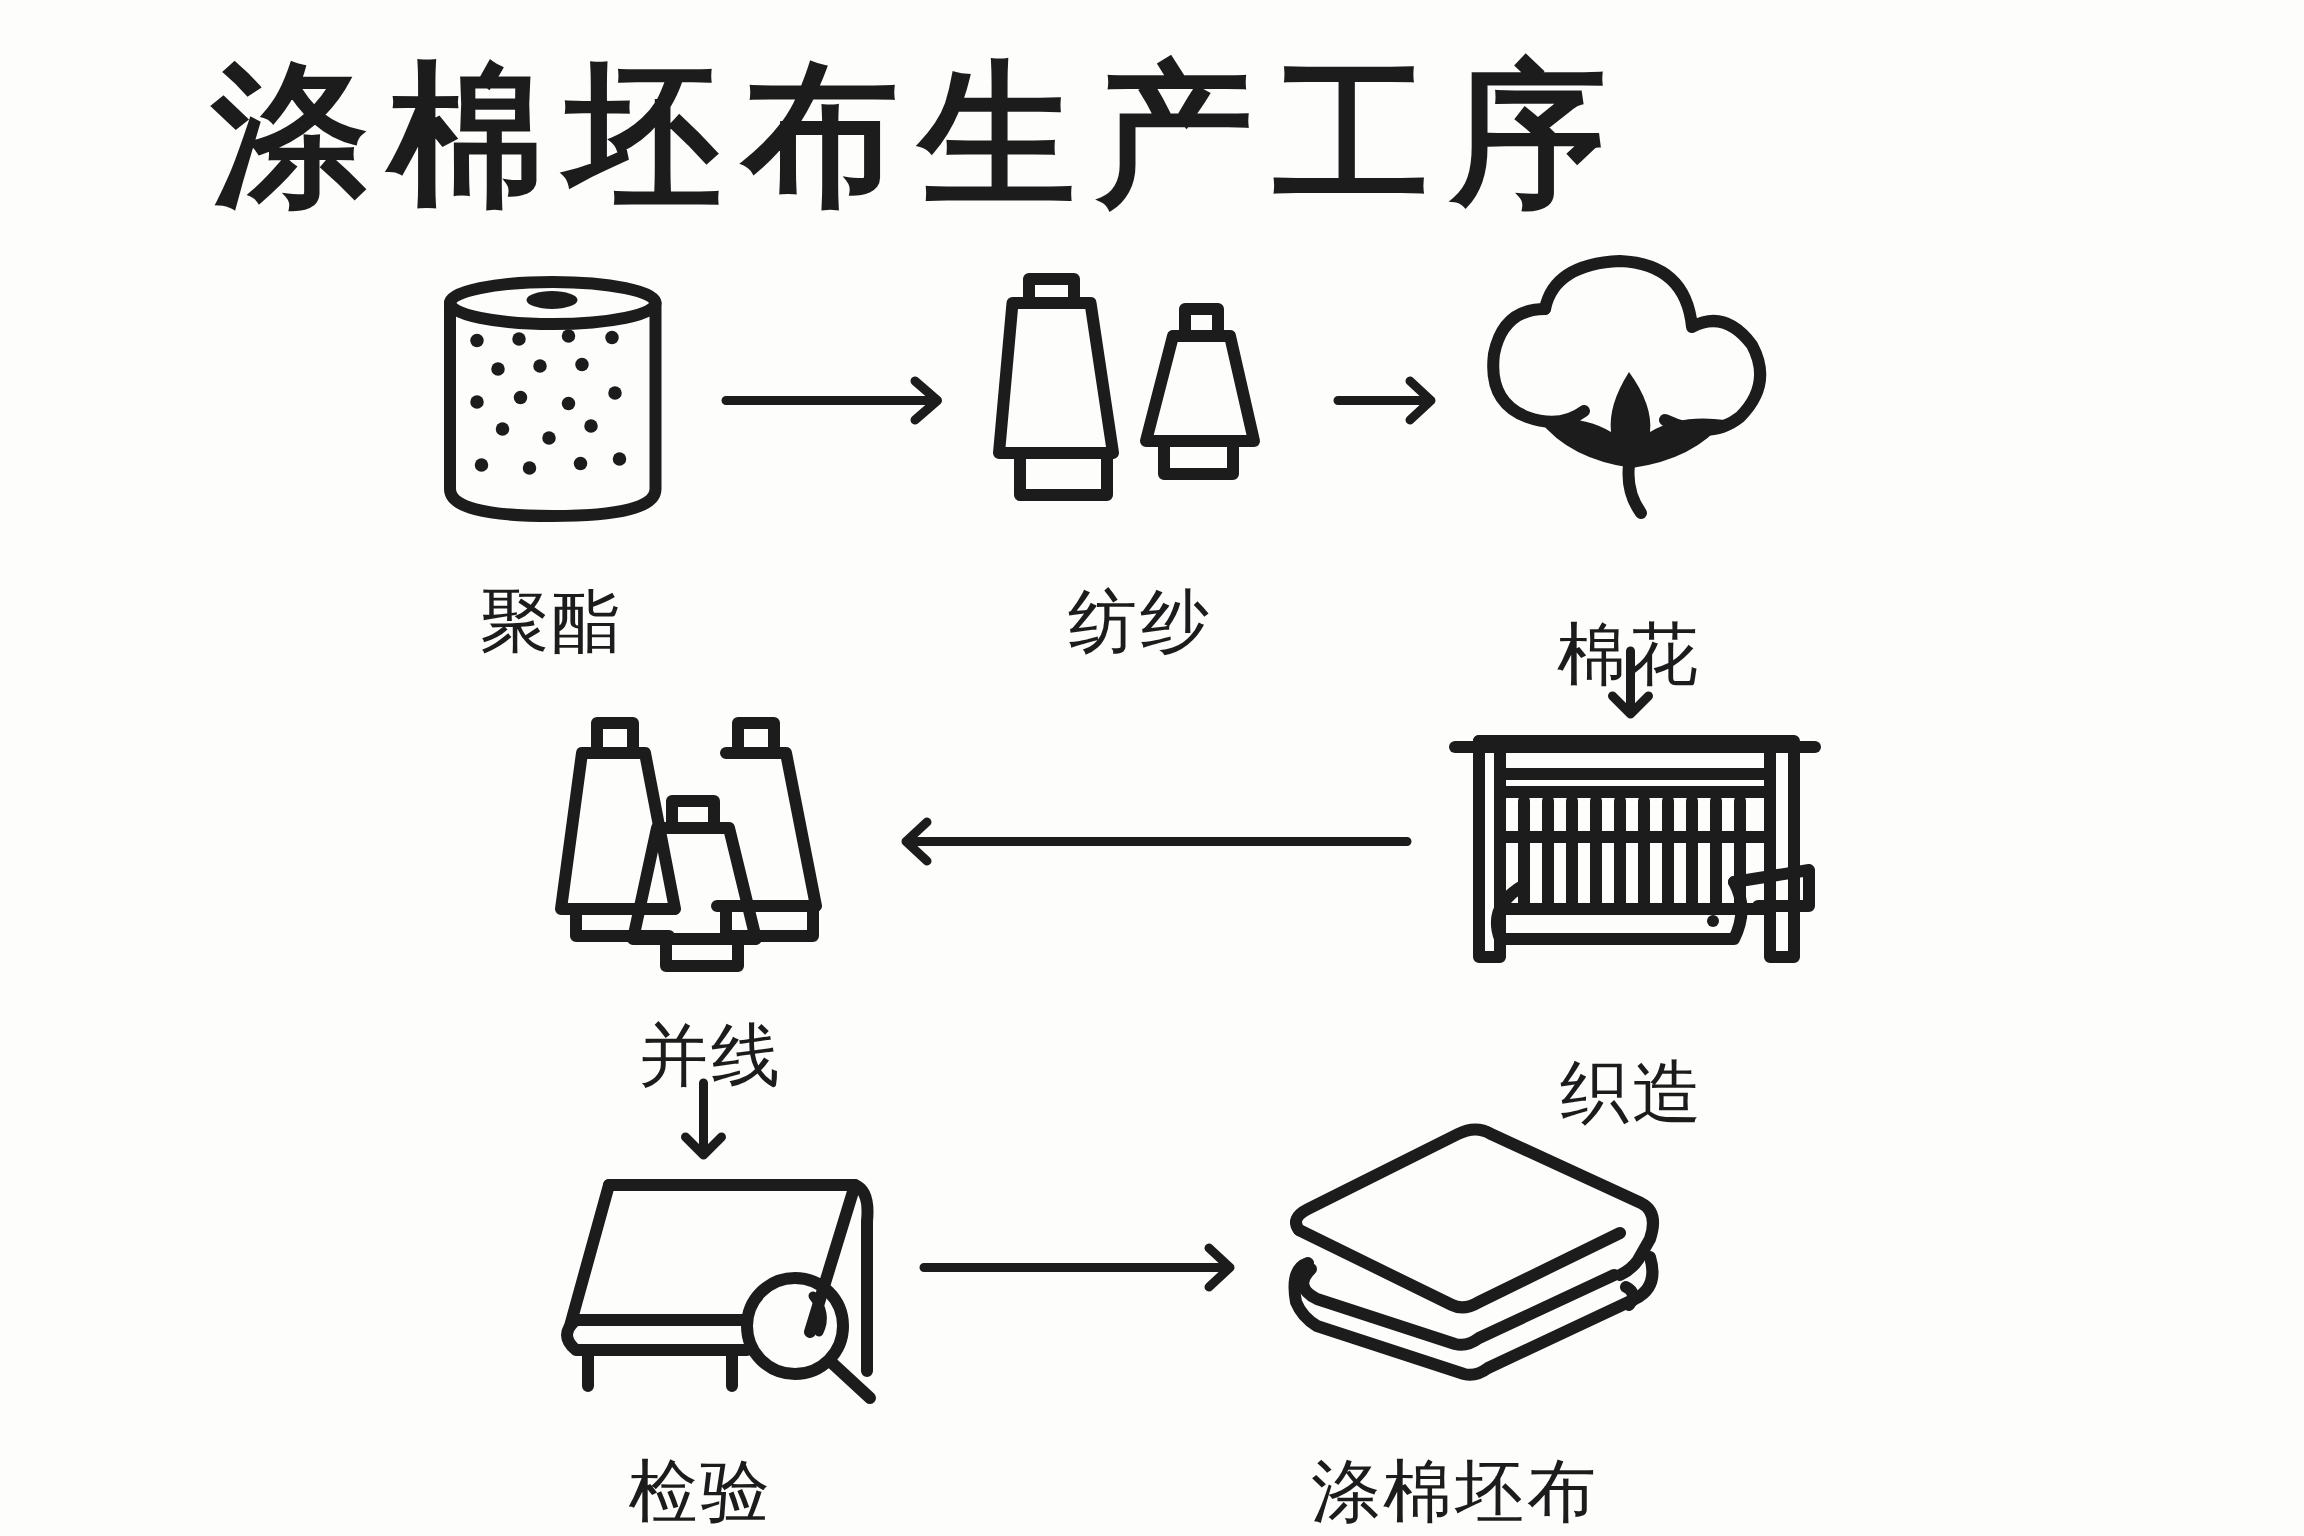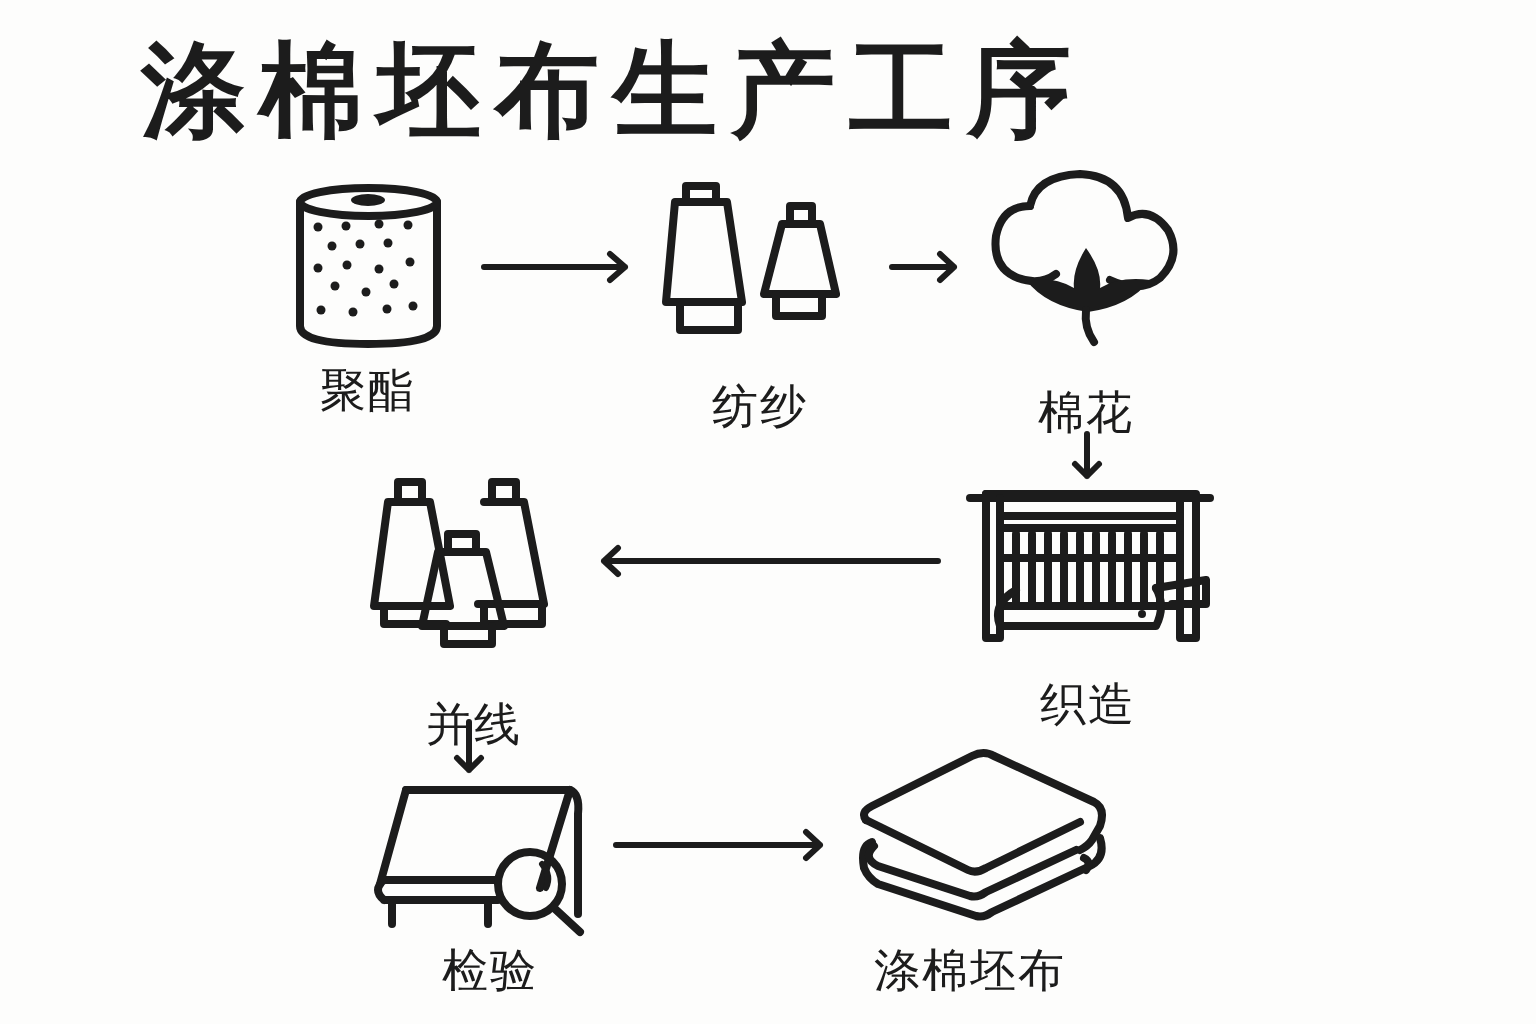--- a/index.html
+++ b/index.html
@@ -6,21 +6,21 @@
     body {
       width: 1536px; height: 1024px; background: #fdfdfc; position: relative; overflow: hidden;
       font-family: "DejaVu Sans", sans-serif; color: #1c1c1c;
     }
     .title {
       position: absolute; left: 0; width: 1226px; top: 30px; text-align: center;
       font-size: 104px; font-weight: bold; letter-spacing: 14px; line-height: 120px; color: #1c1c1c;
     }
     .label {
       position: absolute; font-size: 46px; line-height: 56px; text-align: center; color: #1c1c1c;
-      transform: translateX(-50%); white-space: nowrap; letter-spacing: 2px;
+      transform: translateX(-50%); white-space: nowrap; letter-spacing: 2px; margin-top: 24px;
     }
     svg.icon, svg.arrow { position: absolute; overflow: visible; }
     .stroke { fill: none; stroke: #1c1c1c; stroke-width: 8; stroke-linecap: round; stroke-linejoin: round; }
     .thin { fill: none; stroke: #1c1c1c; stroke-width: 6; stroke-linecap: round; stroke-linejoin: round; }
     .fill { fill: #1c1c1c; }
   </style>
 </head>
 <body>
 
 <div class="title">涤棉坯布生产工序</div>
@@ -57,21 +57,21 @@
 </svg>
 
 <svg class="icon" style="left:660px;top:178px" width="205" height="162" viewBox="0 0 205 162">
   <path class="stroke" d="M26,8 L56,8 L56,24 L26,24 Z"></path>
   <path class="stroke" d="M15,24 L67,24 L82,124 L6,124 Z"></path>
   <path class="stroke" d="M20,124 L20,152 L78,152 L78,124"></path>
   <path class="stroke" d="M130,28 L152,28 L152,46 L130,46 Z"></path>
   <path class="stroke" d="M122,46 L160,46 L176,116 L104,116 Z"></path>
   <path class="stroke" d="M116,116 L116,138 L162,138 L162,116"></path>
 </svg>
-<div class="label" style="left:760px;top:378px">纺纱</div>
+<div class="label" style="left:760px;top:362px">纺纱</div>
 
 <svg class="arrow" style="left:888px;top:250px" width="72" height="34" viewBox="0 0 72 34">
   <path class="thin" d="M4,17 L66,17 M52,4 L66,17 L52,30"></path>
 </svg>
 
 <svg class="icon" style="left:990px;top:170px" width="190" height="180" viewBox="0 0 190 180">
   <path class="stroke" d="M40,36 Q46,6 90,4 Q134,6 138,48 Q160,36 178,60 Q192,86 170,108 Q150,124 120,110"></path>
   <path class="stroke" d="M40,36 Q12,36 6,66 Q2,98 28,108 Q50,116 66,104"></path>
   <path class="fill" d="M96,78 Q112,100 110,118 Q130,106 160,110 Q140,136 98,142 Q56,136 36,110 Q64,106 84,118 Q82,100 96,78 Z"></path>
   <path class="stroke" d="M96,140 Q94,158 104,172"></path>
@@ -114,37 +114,37 @@
   <path class="stroke" d="M28,4 L52,4 L52,24 L28,24 Z"></path>
   <path class="stroke" d="M18,24 L60,24 L80,128 L4,128 Z"></path>
   <path class="stroke" d="M14,128 L14,146 L76,146"></path>
   <path class="stroke" d="M122,4 L146,4 L146,24 L122,24 Z"></path>
   <path class="stroke" d="M114,24 L154,24 L174,126 L108,126"></path>
   <path class="stroke" d="M114,126 L114,146 L172,146 L172,126"></path>
   <path class="stroke" d="M78,56 L106,56 L106,74 L78,74 Z"></path>
   <path class="stroke" d="M68,74 L116,74 L134,148 L52,148 Z"></path>
   <path class="stroke" d="M74,148 L74,166 L122,166 L122,148"></path>
 </svg>
-<div class="label" style="left:474px;top:696px">并线</div>
+<div class="label" style="left:474px;top:651px">并线</div>
 
 <svg class="arrow" style="left:452px;top:720px" width="34" height="56" viewBox="0 0 34 56">
   <path class="thin" d="M17,2 L17,50 M5,38 L17,50 L29,38"></path>
 </svg>
 
 <svg class="icon" style="left:370px;top:784px" width="220" height="150" viewBox="0 0 220 150">
   <path class="stroke" d="M36,6 L200,6 L170,104"></path>
   <path class="stroke" d="M36,6 L10,100"></path>
   <path class="stroke" d="M200,6 Q210,10 208,30 L208,130"></path>
   <path class="stroke" d="M14,96 L128,96 M14,116 L128,116 M14,96 Q2,106 14,116"></path>
   <path class="stroke" d="M22,116 L22,140 M118,116 L118,140"></path>
   <circle class="stroke" cx="160" cy="100" r="32"></circle>
   <path class="thin" d="M172,80 Q182,92 176,104"></path>
   <path class="stroke" d="M184,124 L210,148"></path>
 </svg>
-<div class="label" style="left:490px;top:942px">检验</div>
+<div class="label" style="left:467px;top:942px">检验</div>
 
 <svg class="arrow" style="left:612px;top:828px" width="214" height="34" viewBox="0 0 214 34">
   <path class="thin" d="M4,17 L208,17 M194,4 L208,17 L194,30"></path>
 </svg>
 
 <svg class="icon" style="left:860px;top:750px" width="250" height="170" viewBox="0 0 250 170">
   <path class="stroke" d="M6,70 Q0,62 12,56 L112,6 Q124,0 134,6 L234,52 Q246,58 240,76 L232,90 Q228,96 220,100"></path>
   <path class="stroke" d="M6,70 L108,120 Q116,124 126,118 L220,72"></path>
   <path class="stroke" d="M12,92 Q0,96 4,118 Q8,128 18,134 L116,166 Q124,168 132,162 L230,116 Q246,108 240,88"></path>
   <path class="stroke" d="M14,96 Q2,108 18,116 L110,146 Q118,148 126,142 L216,100"></path>

